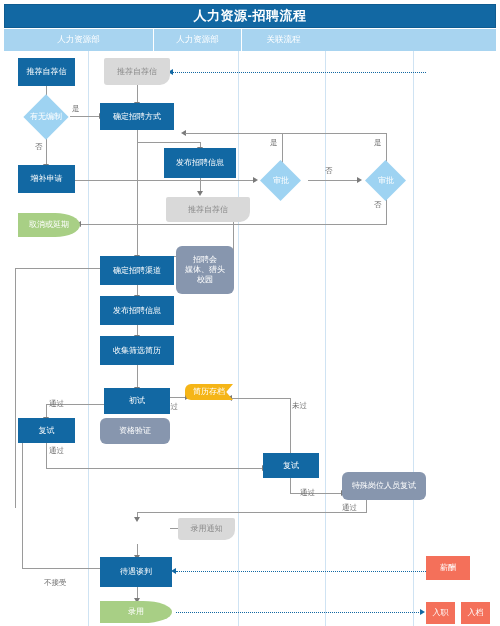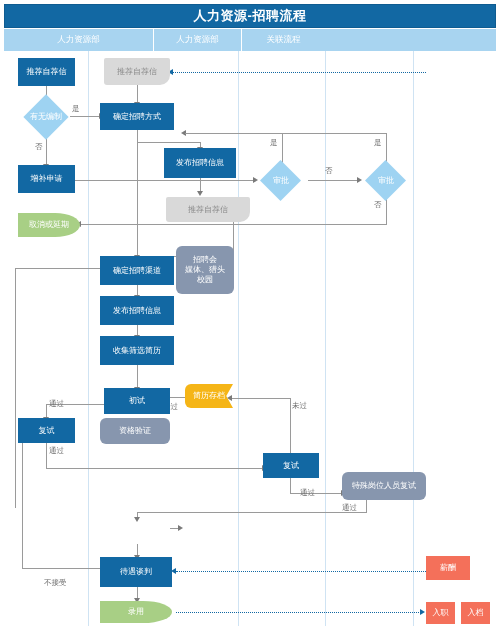--- a/index.html
+++ b/index.html
@@ -307,25 +307,28 @@
   </div>
 
   <div class="node n-blue" style="left:104px; top:388px; width:66px; height:26px">
     <span>初试</span>
   </div>
 
   <div class="node n-gbblue" style="left:100px; top:418px; width:70px; height:26px">
     <span>资格验证</span>
   </div>
 
-  <div class="node n-flag" style="left:185px; top:384px; width:48px; height:24px">
+  <div class="node n-flag" style="left:185px; top:384px; width:48px; height:16px">
     <span>简历存档</span>
   </div>
 
 
+  <div class="node n-doc" style="left:178px; top:518px; width:57px; height:22px">
+    <span>录用通知</span>
+  </div>
 
   <div class="node n-blue" style="left:100px; top:557px; width:72px; height:30px">
     <span>待遇谈判</span>
   </div>
 
   <div class="node n-term" style="left:100px; top:601px; width:72px; height:22px">
     <span>录用</span>
   </div>
 
   <div class="n-diamond-wrap" style="left:254px; top:160px; width:54px; height:40px">

